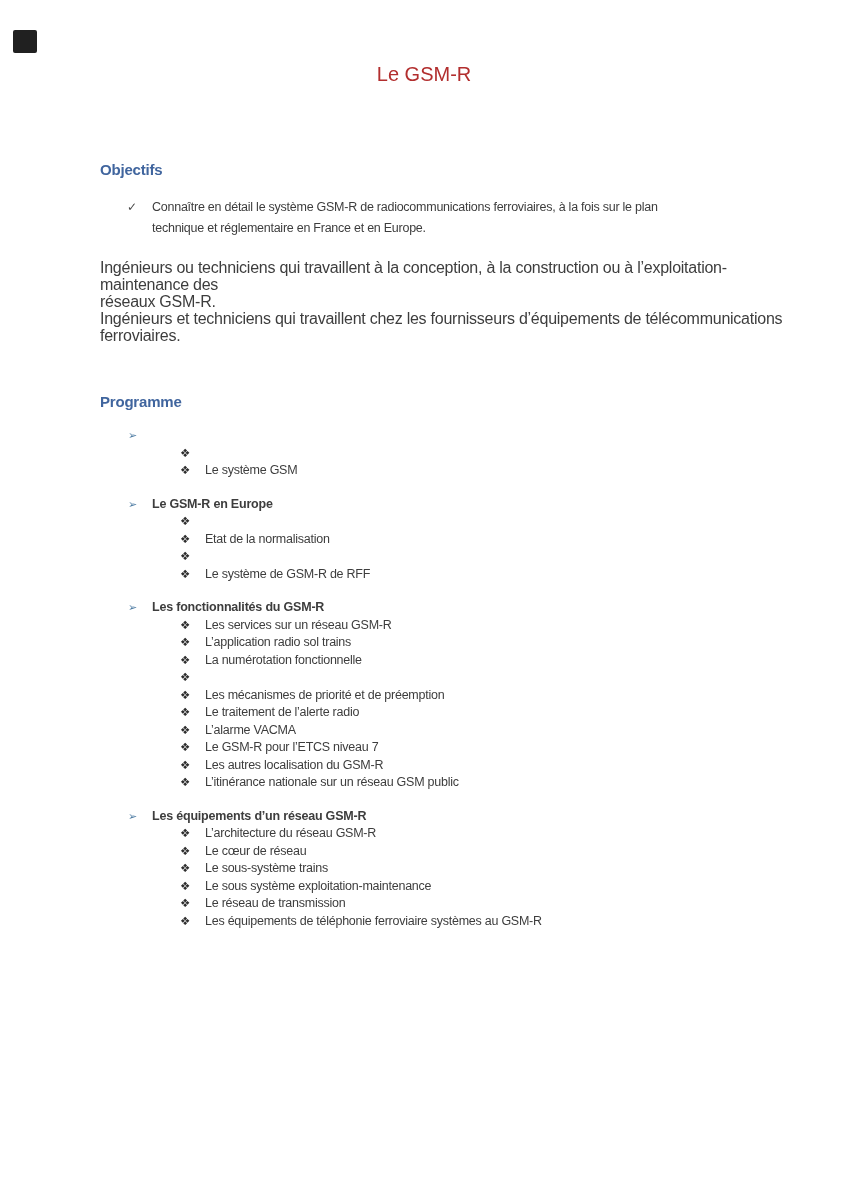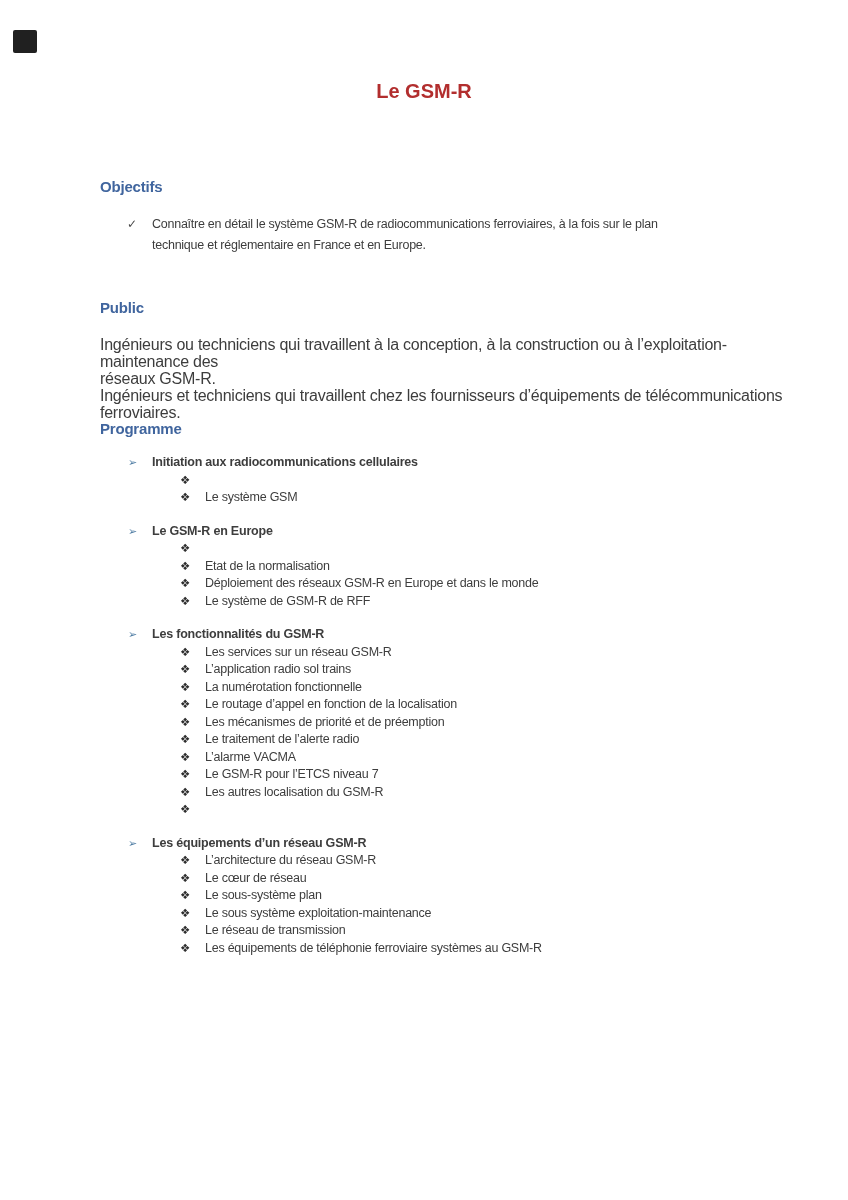--- a/index.html
+++ b/index.html
@@ -23,39 +23,39 @@
   }
   .scan-mark {
     position: absolute;
     left: 13px; top: 30px;
     width: 24px; height: 23px;
     background: #202020;
     border-radius: 2px;
   }
   .doc-title {
     margin: 0;
-    padding-top: 80px;
+    padding-top: 63px;
     text-align: center;
     font-size: 20px;
     line-height: 22px;
-    font-weight: bold;
+    font-weight: normal;
     color: var(--title-red);
   }
   .content { padding: 0 58px 0 100px; }
   h2.sec {
     margin: 0;
     font-size: 15px;
     line-height: 16px;
     font-weight: bold;
     color: var(--heading-blue);
     letter-spacing: -0.2px;
   }
   #objectifs-heading { margin-top: 77px; }
   #public-heading    { margin-top: 44px; }
-  #programme-heading { }
+  #programme-heading { margin-top: 50px; }
 
   .check-item {
     margin-top: 19px;
     display: flex;
     align-items: flex-start;
     font-size: 12.5px;
     line-height: 21px;
     letter-spacing: -0.25px;
   }
   .check {
@@ -119,34 +119,32 @@
   <div class="content">
 
     <h2 class="sec" id="objectifs-heading">Objectifs</h2>
 
     <div class="check-item">
       <span class="check">✓</span>
       <span class="check-text">Connaître en détail le système GSM-R de radiocommunications ferroviaires, à la fois sur le plan
 technique et réglementaire en France et en Europe.</span>
     </div>
 
-    <h2 class="sec" id="public-heading">Public</h2>
 
     <p class="para">Ingénieurs ou techniciens qui travaillent à la conception, à la construction ou à l’exploitation-maintenance des
 réseaux GSM-R.
 Ingénieurs et techniciens qui travaillent chez les fournisseurs d’équipements de télécommunications
 ferroviaires.</p>
 
     <h2 class="sec" id="programme-heading">Programme</h2>
 
     <div class="topics" id="topics">
         <div class="topic">
           <div class="topic-head">
             <span class="arrow">➢</span>
-            <span class="topic-title">Initiation aux radiocommunications cellulaires</span>
           </div>
           <div class="sub">
             <span class="diamond">❖</span>
           </div>
           <div class="sub">
             <span class="diamond">❖</span>
             <span class="sub-text">Le système GSM</span>
           </div>
         </div>
         <div class="topic">
@@ -156,21 +154,20 @@
           </div>
           <div class="sub">
             <span class="diamond">❖</span>
           </div>
           <div class="sub">
             <span class="diamond">❖</span>
             <span class="sub-text">Etat de la normalisation</span>
           </div>
           <div class="sub">
             <span class="diamond">❖</span>
-            <span class="sub-text">Déploiement des réseaux GSM-R en Europe et dans le monde</span>
           </div>
           <div class="sub">
             <span class="diamond">❖</span>
             <span class="sub-text">Le système de GSM-R de RFF</span>
           </div>
         </div>
         <div class="topic">
           <div class="topic-head">
             <span class="arrow">➢</span>
             <span class="topic-title">Les fonctionnalités du GSM-R</span>
@@ -182,21 +179,20 @@
           <div class="sub">
             <span class="diamond">❖</span>
             <span class="sub-text">L’application radio sol trains</span>
           </div>
           <div class="sub">
             <span class="diamond">❖</span>
             <span class="sub-text">La numérotation fonctionnelle</span>
           </div>
           <div class="sub">
             <span class="diamond">❖</span>
-            <span class="sub-text">Le routage d’appel en fonction de la localisation</span>
           </div>
           <div class="sub">
             <span class="diamond">❖</span>
             <span class="sub-text">Les mécanismes de priorité et de préemption</span>
           </div>
           <div class="sub">
             <span class="diamond">❖</span>
             <span class="sub-text">Le traitement de l’alerte radio</span>
           </div>
           <div class="sub">
@@ -206,38 +202,39 @@
           <div class="sub">
             <span class="diamond">❖</span>
             <span class="sub-text">Le GSM-R pour l’ETCS niveau 7</span>
           </div>
           <div class="sub">
             <span class="diamond">❖</span>
             <span class="sub-text">Les autres localisation du GSM-R</span>
           </div>
           <div class="sub">
             <span class="diamond">❖</span>
+            <span class="sub-text">L’itinérance nationale sur un réseau GSM public</span>
           </div>
         </div>
         <div class="topic">
           <div class="topic-head">
             <span class="arrow">➢</span>
             <span class="topic-title">Les équipements d’un réseau GSM-R</span>
           </div>
           <div class="sub">
             <span class="diamond">❖</span>
             <span class="sub-text">L’architecture du réseau GSM-R</span>
           </div>
           <div class="sub">
             <span class="diamond">❖</span>
             <span class="sub-text">Le cœur de réseau</span>
           </div>
           <div class="sub">
             <span class="diamond">❖</span>
-            <span class="sub-text">Le sous-système plan</span>
+            <span class="sub-text">Le sous-système trains</span>
           </div>
           <div class="sub">
             <span class="diamond">❖</span>
             <span class="sub-text">Le sous système exploitation-maintenance</span>
           </div>
           <div class="sub">
             <span class="diamond">❖</span>
             <span class="sub-text">Le réseau de transmission</span>
           </div>
           <div class="sub">

